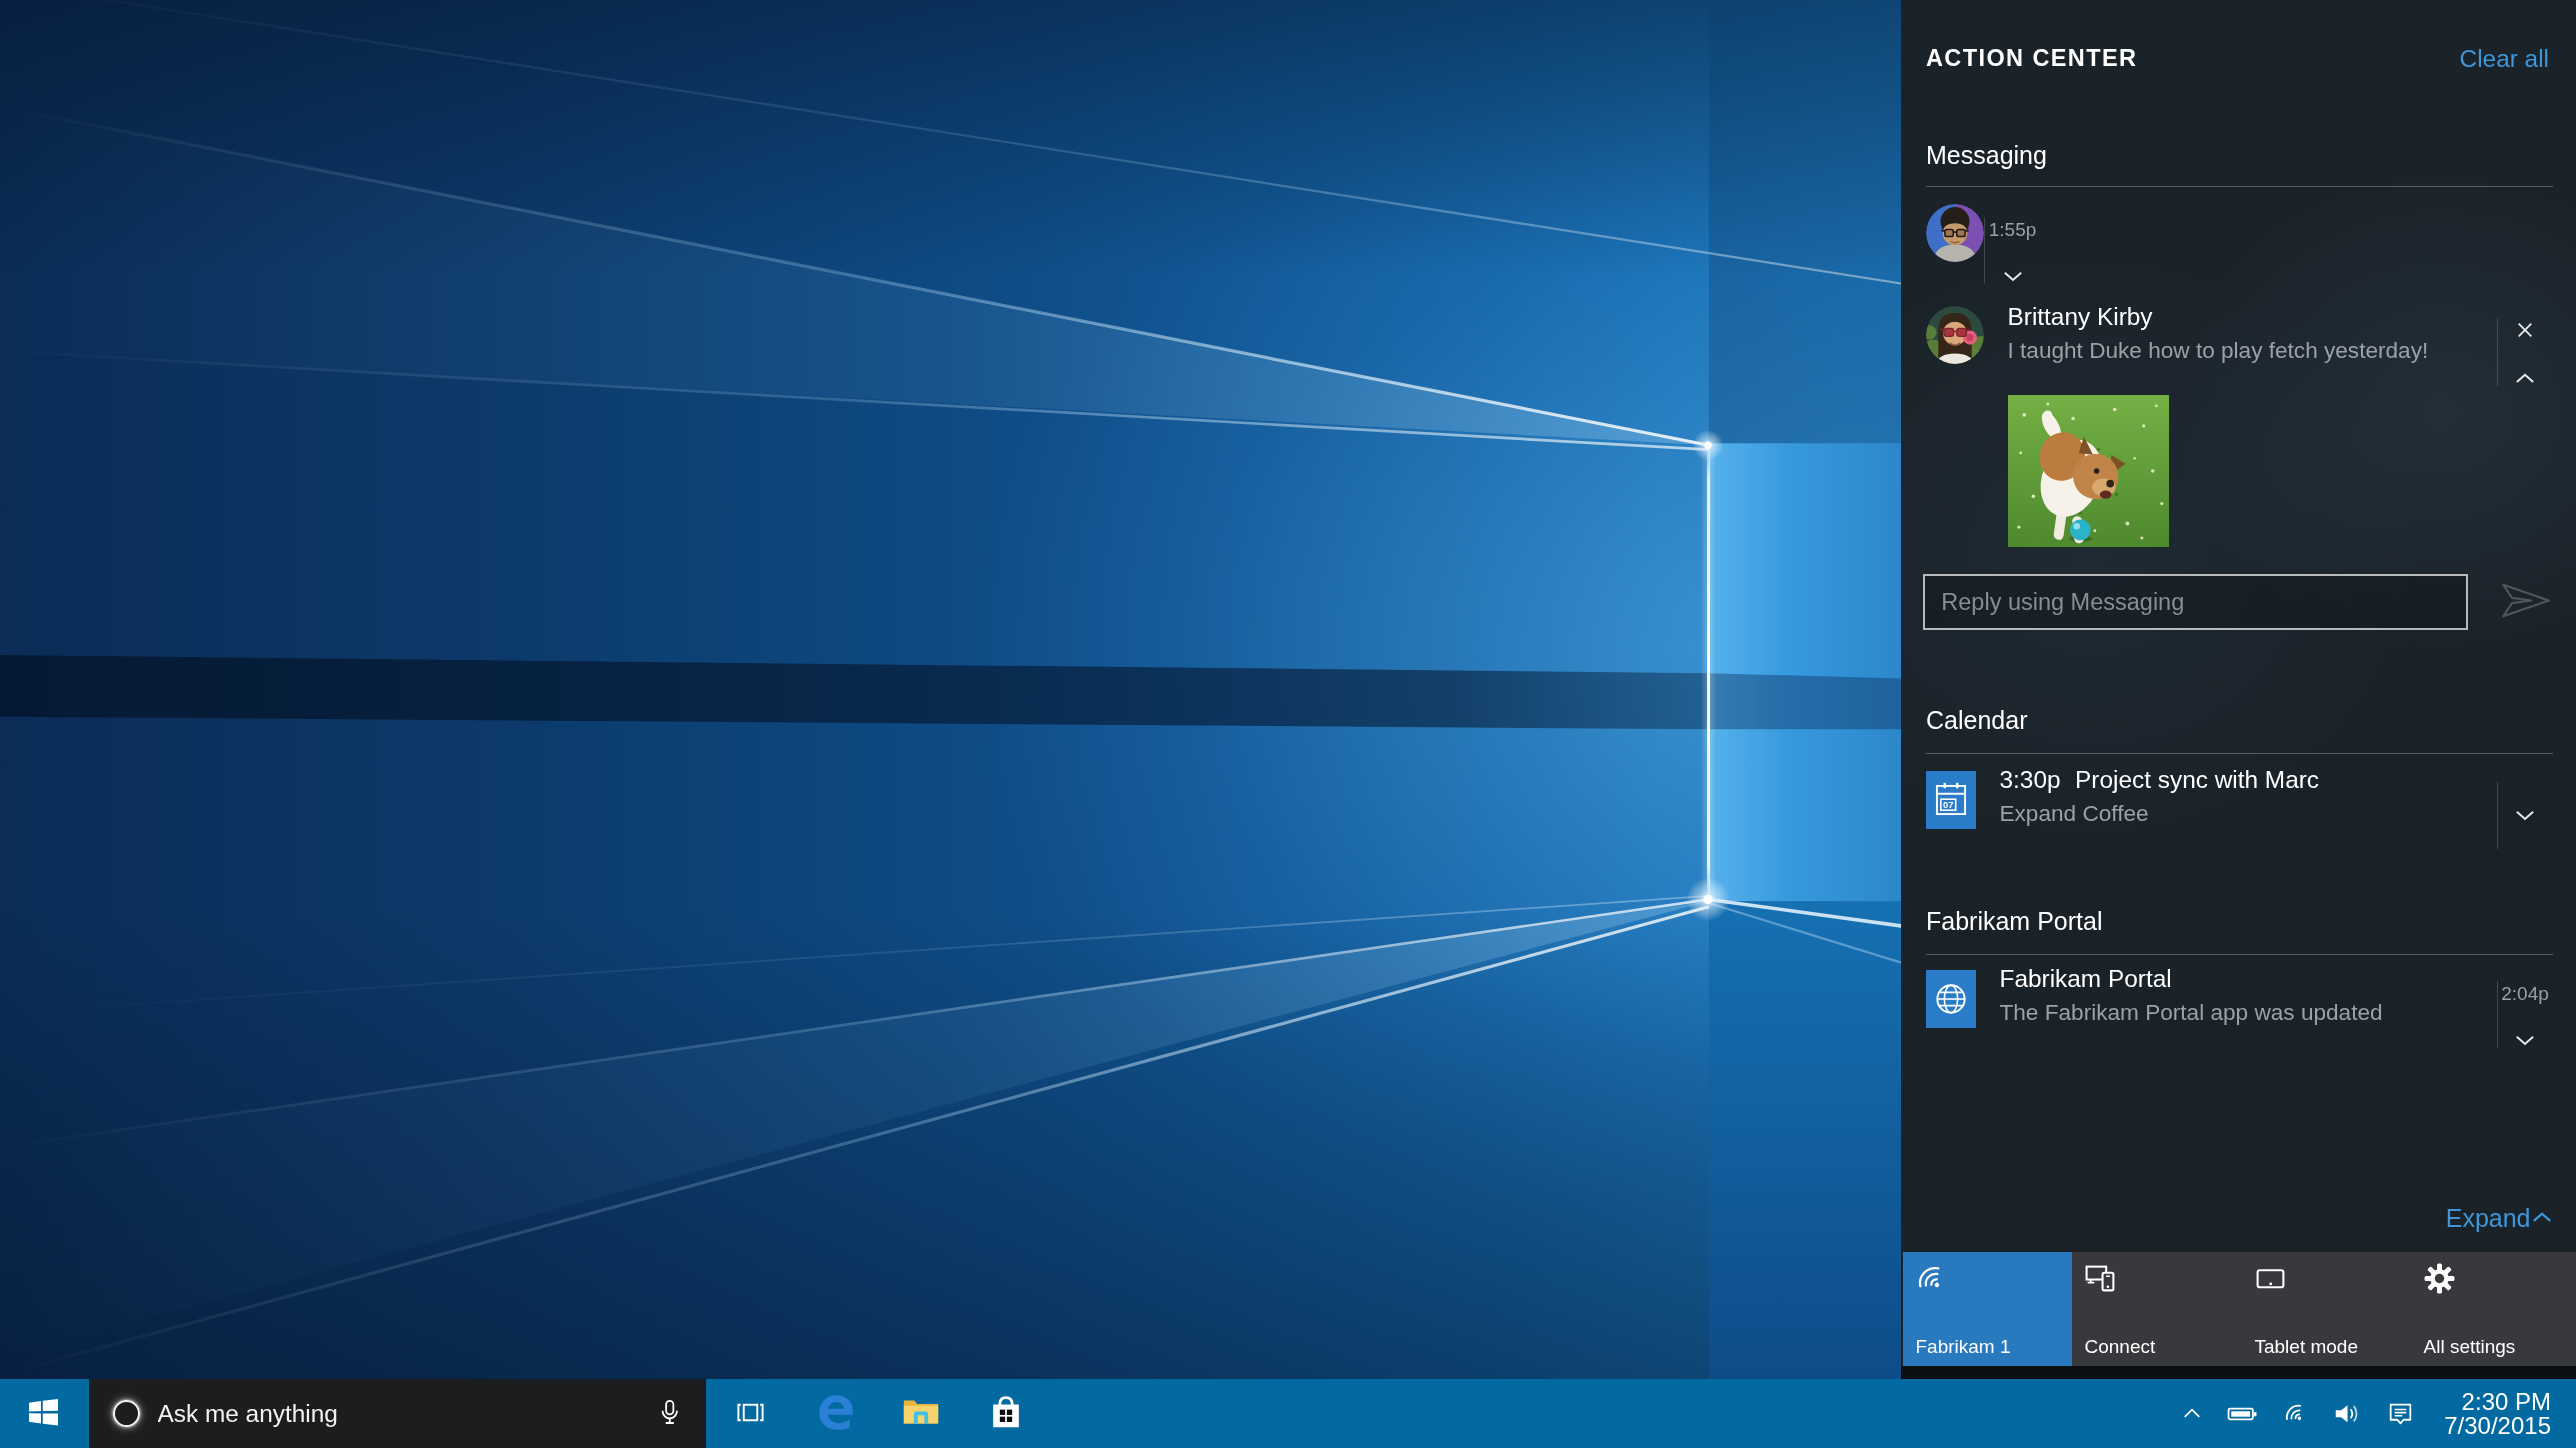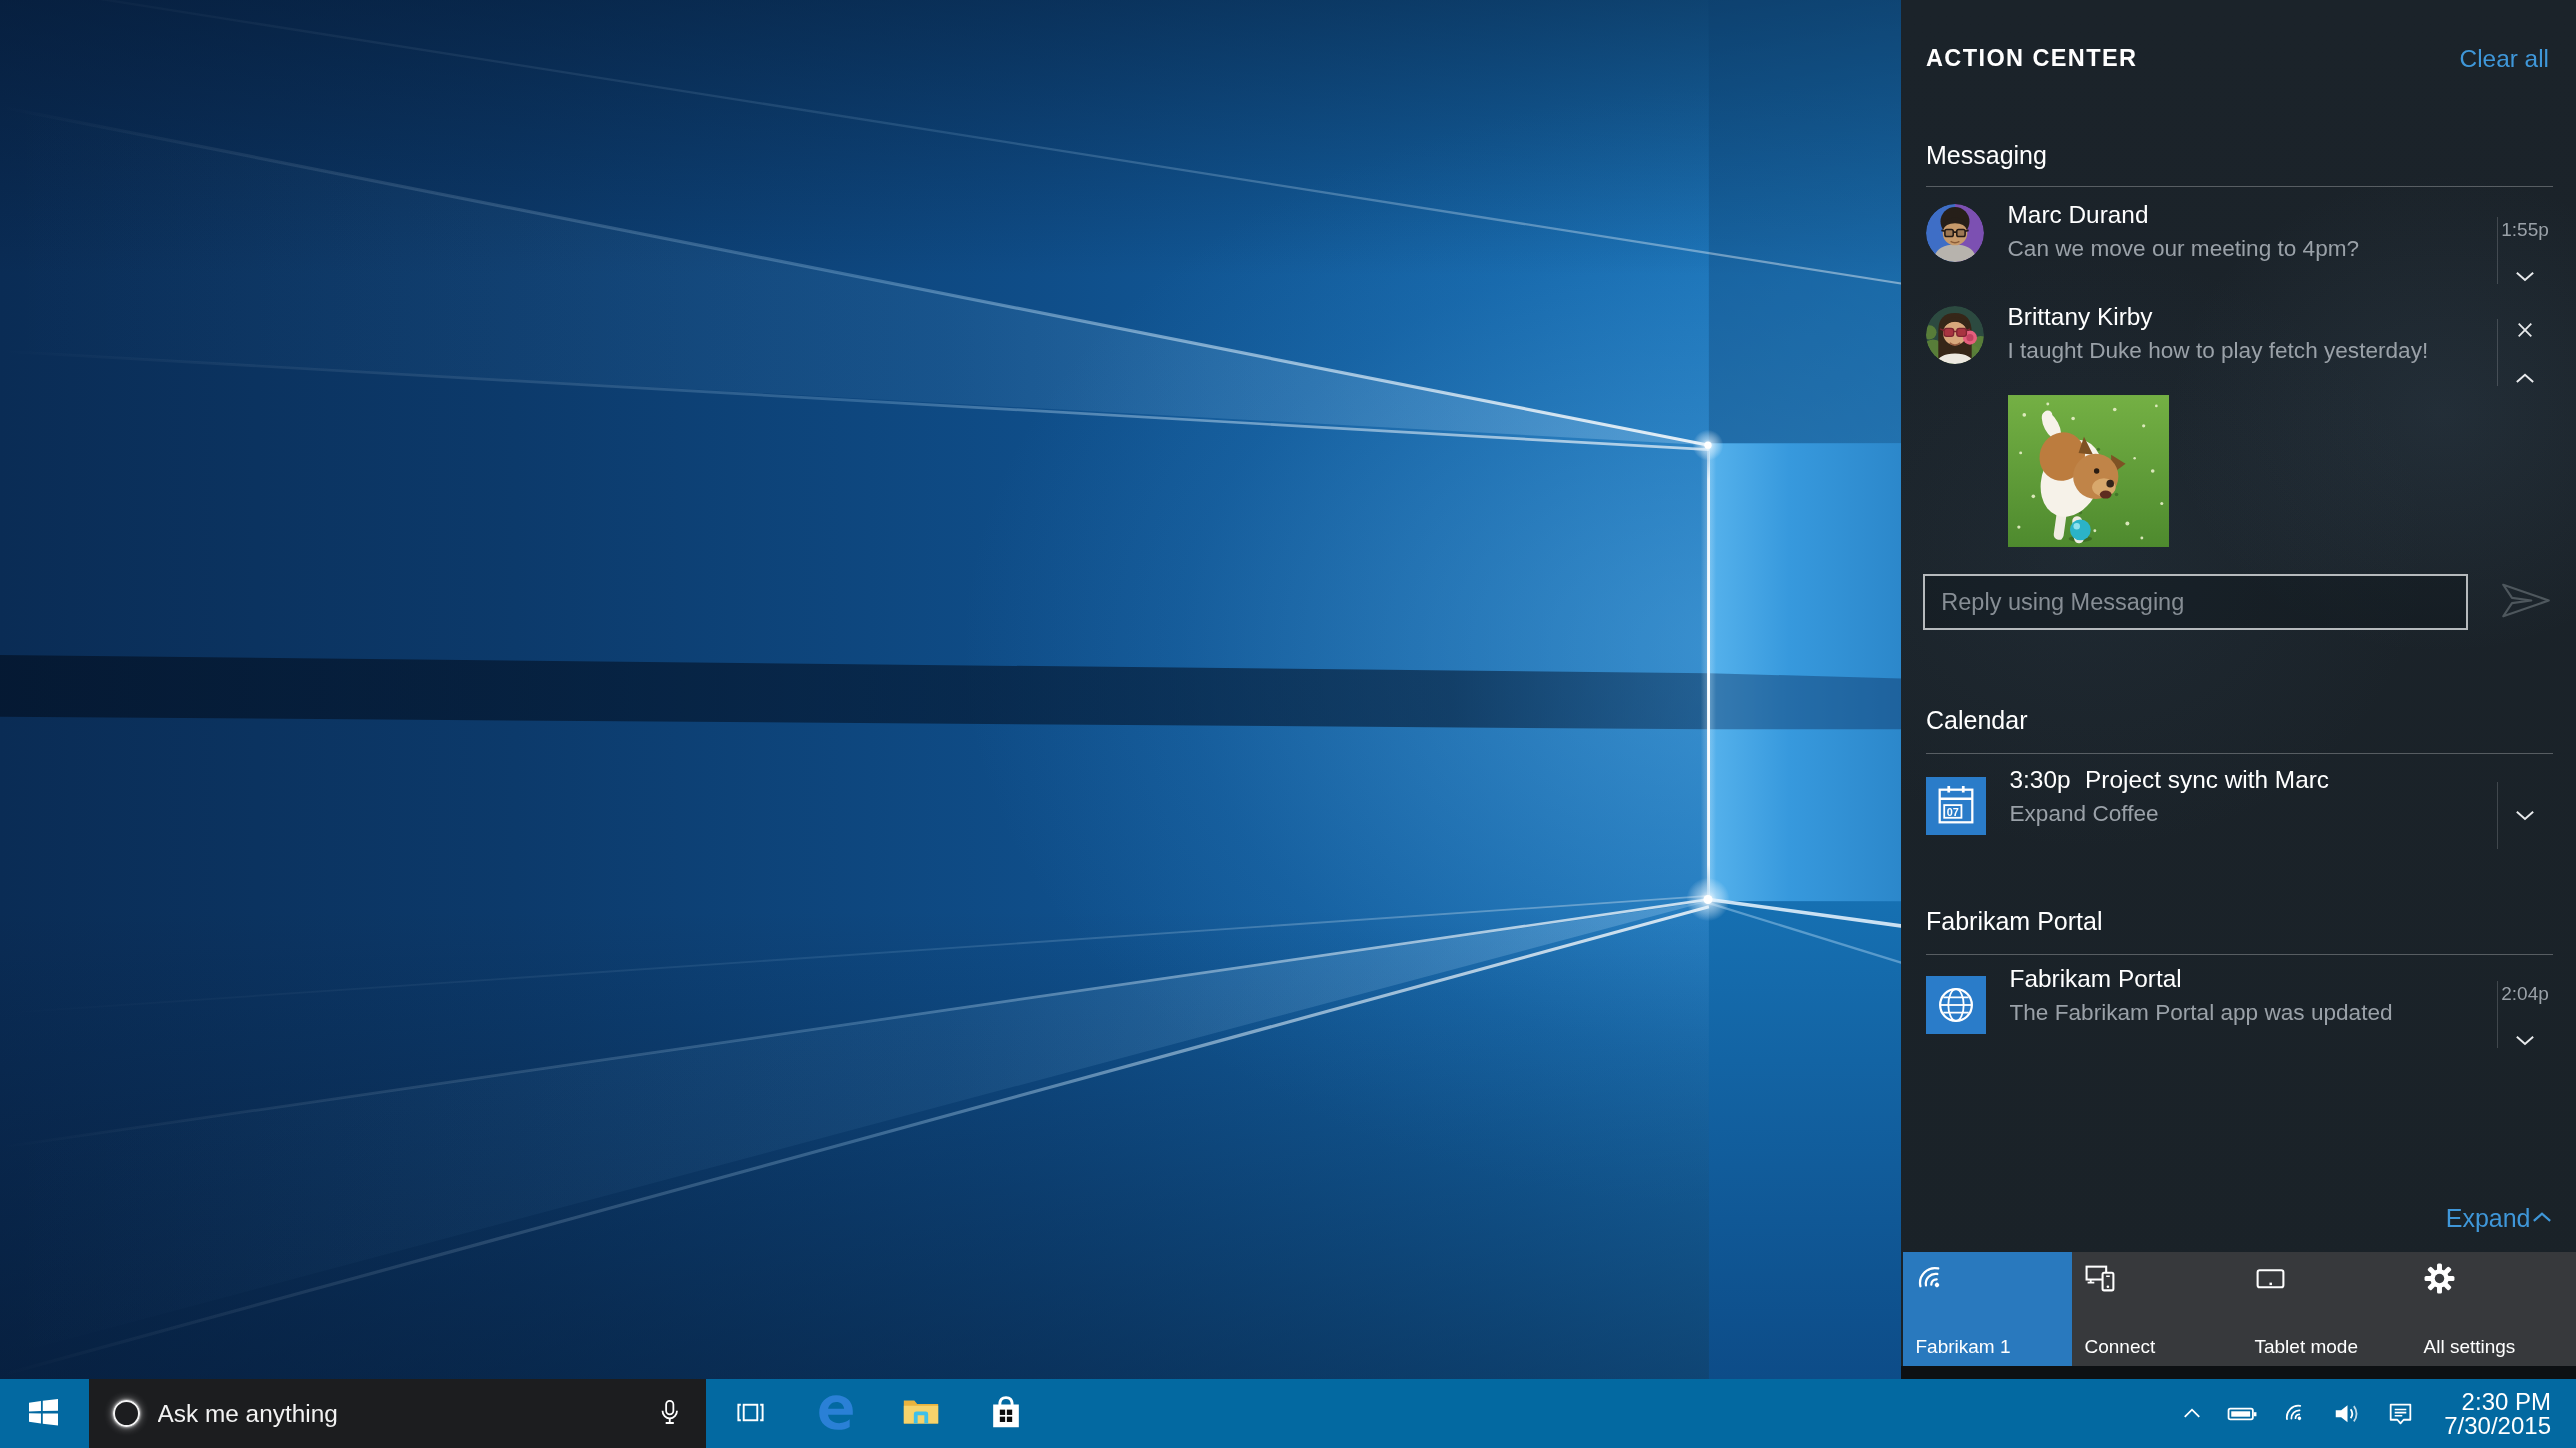--- a/index.html
+++ b/index.html
@@ -42,21 +42,21 @@
   .row-msg{ font-size:22.6px; line-height:28px; color:#9aa1a8; margin-top:3.6px; white-space:nowrap; }
   .row-right{
     flex:none; width:56px; height:67px; margin-top:18px;
     display:flex; flex-direction:column; justify-content:space-between; align-items:center;
     border-left:0.9px solid rgba(255,255,255,.17); padding:1.8px 0;
   }
   .row-right.center{ justify-content:center; }
   .row-time{ font-size:19px; color:#9aa1a8; }
   .icon-btn{ cursor:pointer; display:flex; align-items:center; justify-content:center; }
 
-  .app-square{ width:60px; height:58px; flex:none; margin-top:13px; background:#2a7cc9; display:flex; align-items:center; justify-content:center; }
+  .app-square{ width:50px; height:58px; flex:none; margin-top:7px; background:#2a7cc9; display:flex; align-items:center; justify-content:center; }
 
   .dog-photo{ position:absolute; left:107px; top:395px; width:161px; height:152px; cursor:pointer; }
 
   .reply-input{
     position:absolute; left:22px; top:574px; width:545px; height:56px;
     background:rgba(14,20,25,.38); border:2.7px solid #b6babd; color:#d6dadd;
     font-size:23.5px; font-family:"Liberation Sans",sans-serif; padding:0 16.3px; outline:none;
   }
   .reply-input::placeholder{ color:#878e95; opacity:1; }
   .send-btn{ position:absolute; right:22px; top:579px; }
@@ -189,24 +189,20 @@
             <path d="M8 66 Q10 46 33 46 Q56 46 58 66 Z" fill="#b7b3ad"></path>
             <circle cx="33" cy="20" r="16.5" fill="#261f19"></circle>
             <circle cx="33" cy="33" r="14" fill="#c79a6b"></circle>
             <path d="M19 30 Q20 16 33 15 Q46 16 47 30 Q44 22 33 22 Q22 22 19 30 Z" fill="#261f19"></path>
             <rect x="21.5" y="29" width="9.5" height="8" rx="2" fill="rgba(30,20,14,.25)" stroke="#231a14" stroke-width="1.8"></rect>
             <rect x="35" y="29" width="9.5" height="8" rx="2" fill="rgba(30,20,14,.25)" stroke="#231a14" stroke-width="1.8"></rect>
             <path d="M31 32 H35 M21.5 31 L17.5 30 M44.5 31 L48.5 30" stroke="#231a14" stroke-width="1.8" fill="none"></path>
             <path d="M28 42.5 Q33 45.5 38 42.5" stroke="#8a5c38" stroke-width="1.6" fill="none"></path>
           </g>
         </svg>
-      </div>
-      <div class="row-body">
-        <div class="row-name">Marc Durand</div>
-        <div class="row-msg">Can we move our meeting to 4pm?</div>
       </div>
       <div class="row-right">
         <div class="row-time">1:55p</div>
         <div class="icon-btn">
           <svg width="22" height="12.7" viewBox="0 0 24 14">
               <path d="M3 3 L12 11 L21 3" stroke="#e8eaec" stroke-width="2.2" fill="none"></path>
             </svg>
         </div>
       </div>
     </div>

